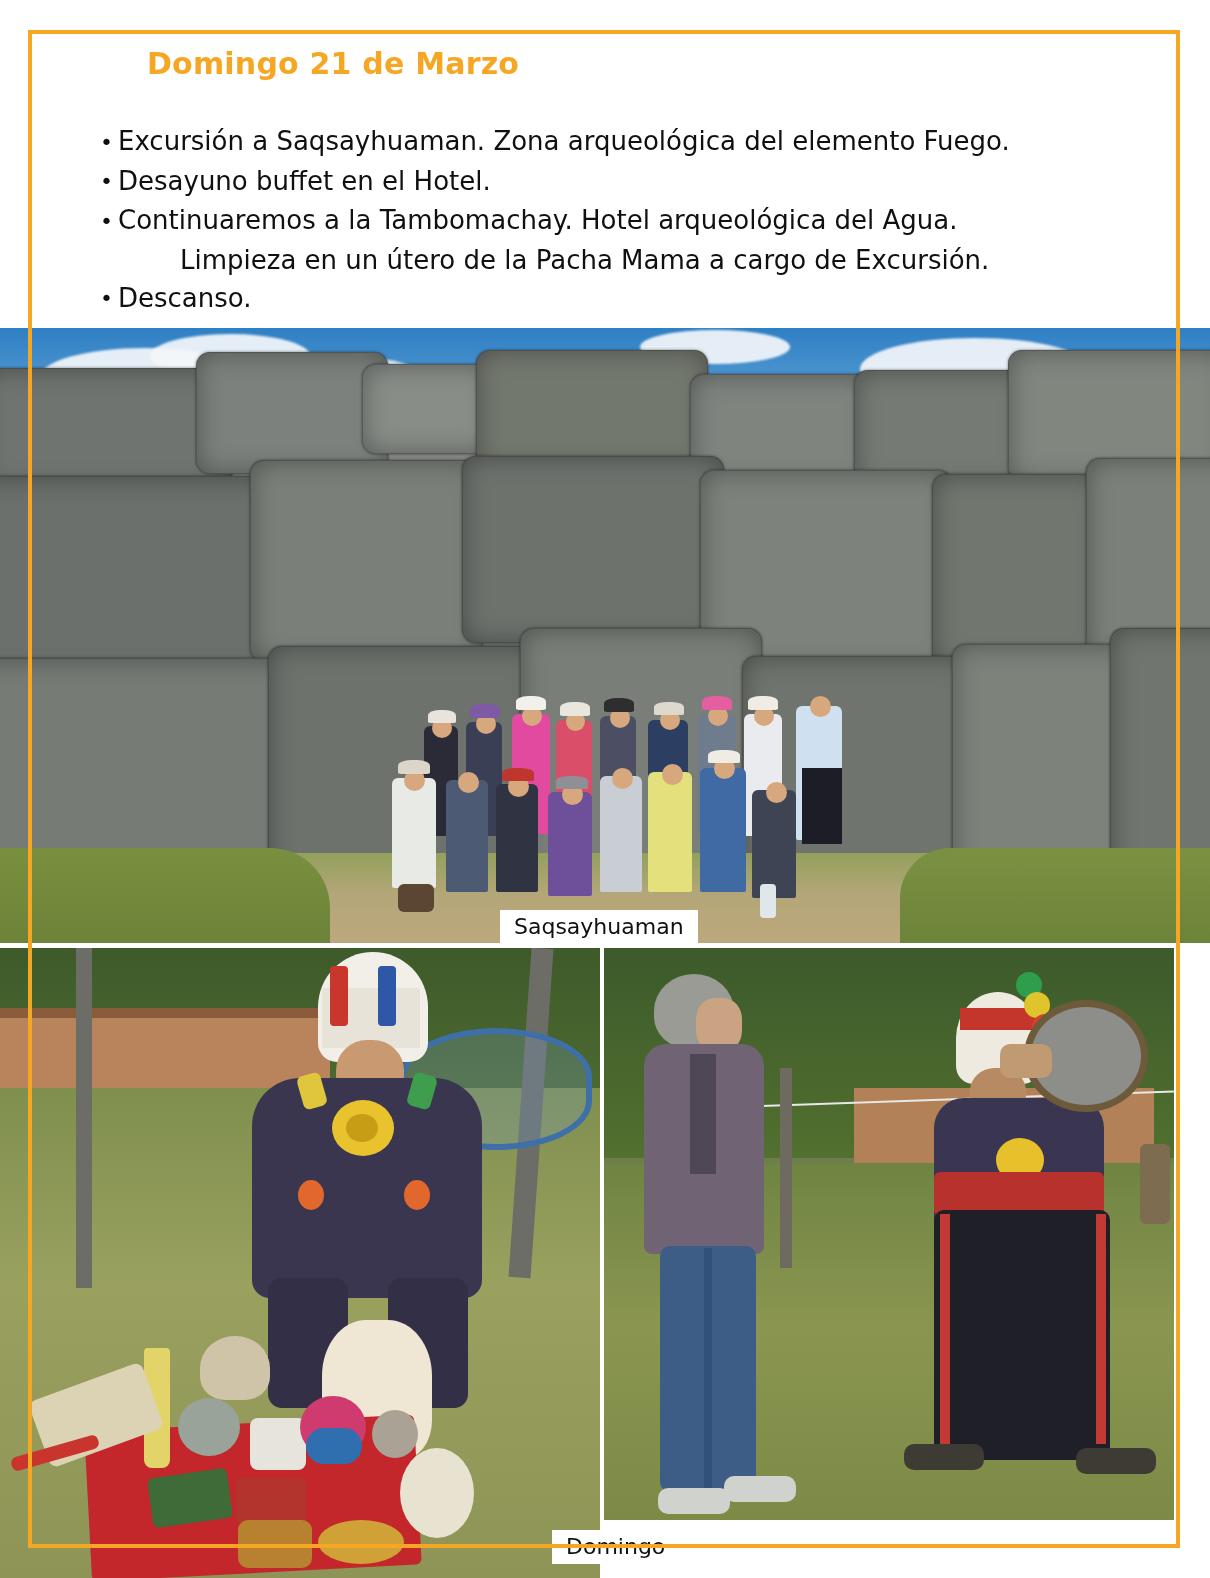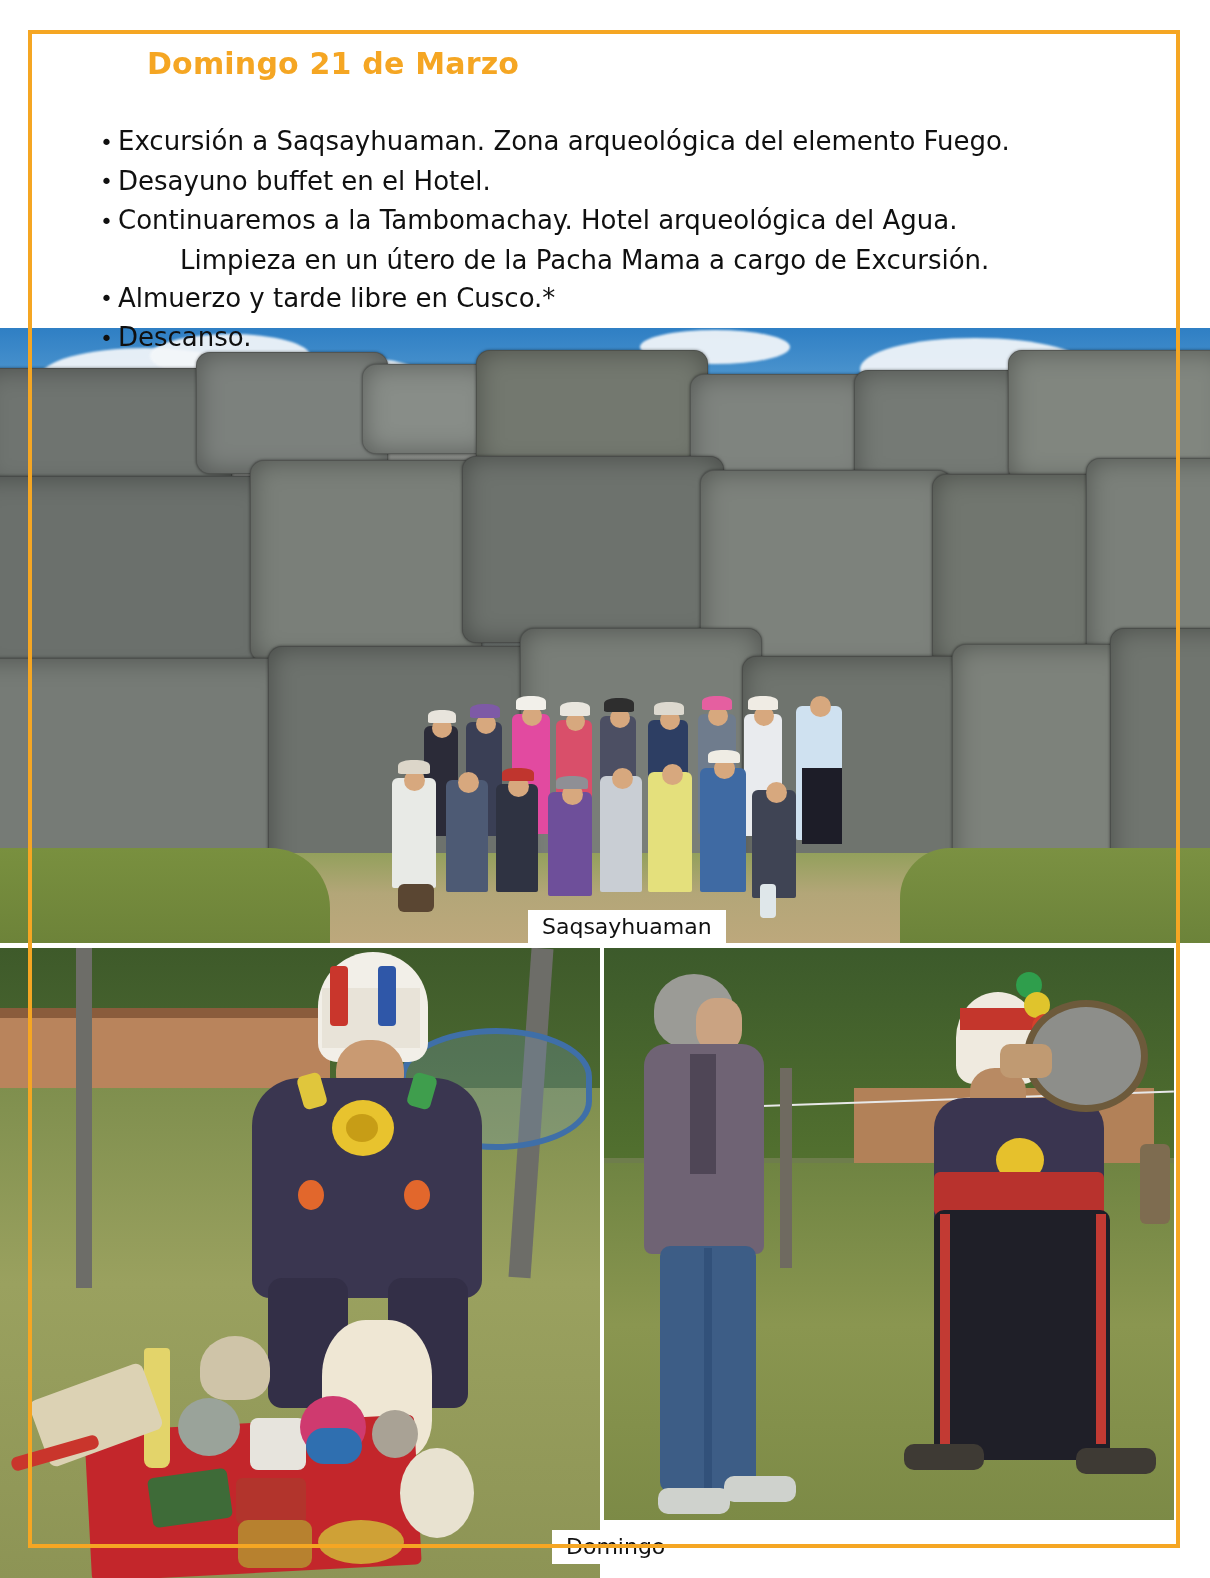--- a/index.html
+++ b/index.html
@@ -138,21 +138,20 @@
     color: #111;
     font-size: 22px;
     font-family: "DejaVu Sans", sans-serif;
     padding: 4px 14px 5px 14px;
     z-index: 35;
     white-space: nowrap;
   }
   #caption-saqsayhuaman {
     left: 500px;
     top: 910px;
-    margin-left: 28px;
   }
   #caption-limpia {
     left: 552px;
     top: 1530px;
   }
 
   
   .sky {
     position: absolute; left: 0; top: 0; width: 1210px; height: 180px;
     background: linear-gradient(to bottom, #2f7fc4 0%, #68a9d8 55%, #a8cbe6 100%);
@@ -431,22 +430,19 @@
         <span class="dot">•</span><span>Excursión a Saqsayhuaman. Zona arqueológica del elemento Fuego.</span>
       </li>
       <li>
         <span class="dot">•</span><span>Desayuno buffet en el Hotel.</span>
       </li>
       <li>
         <span class="dot">•</span><span>Continuaremos a la Tambomachay. Hotel arqueológica del Agua.</span>
       </li>
       <li class="red-note">Limpieza en un útero de la Pacha Mama a cargo de Excursión.</li>
       <li>
-        <span class="dot">•</span><span>Almuerzo y tarde libre en Cusco.*</span>
-      </li>
-      <li>
         <span class="dot">•</span><span>Descanso.</span>
       </li>
     </ul>
   </div>
 
   <div id="frame-border"></div>
 </div>
 
 </body></html>

